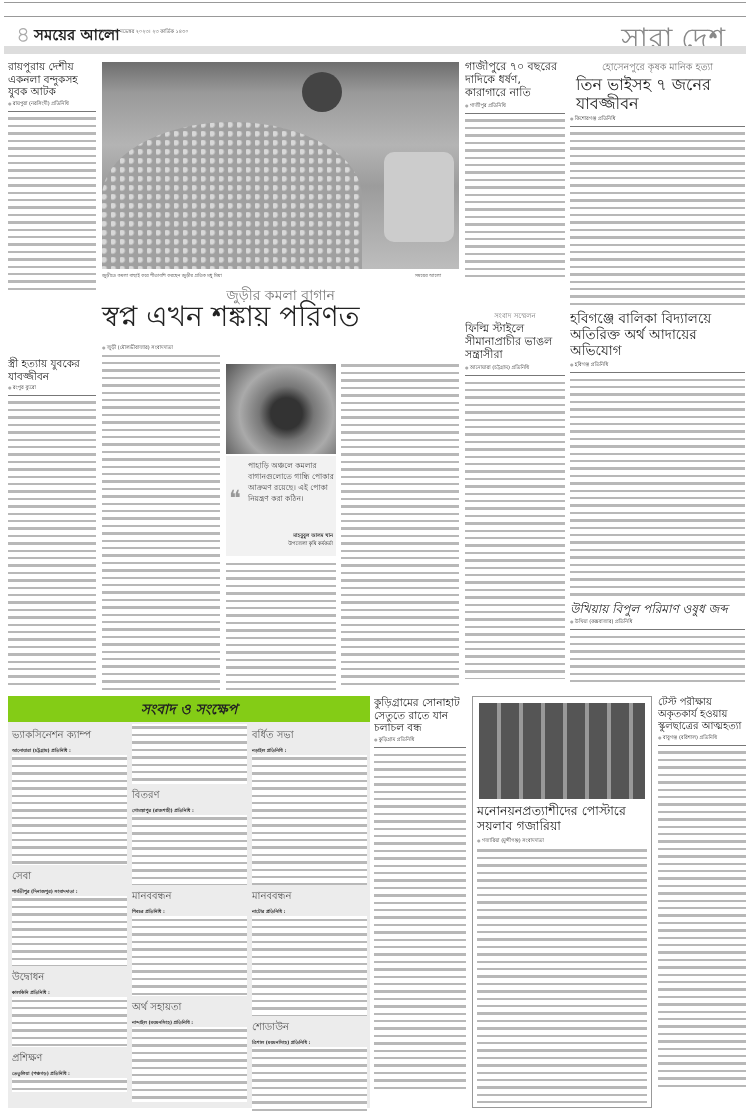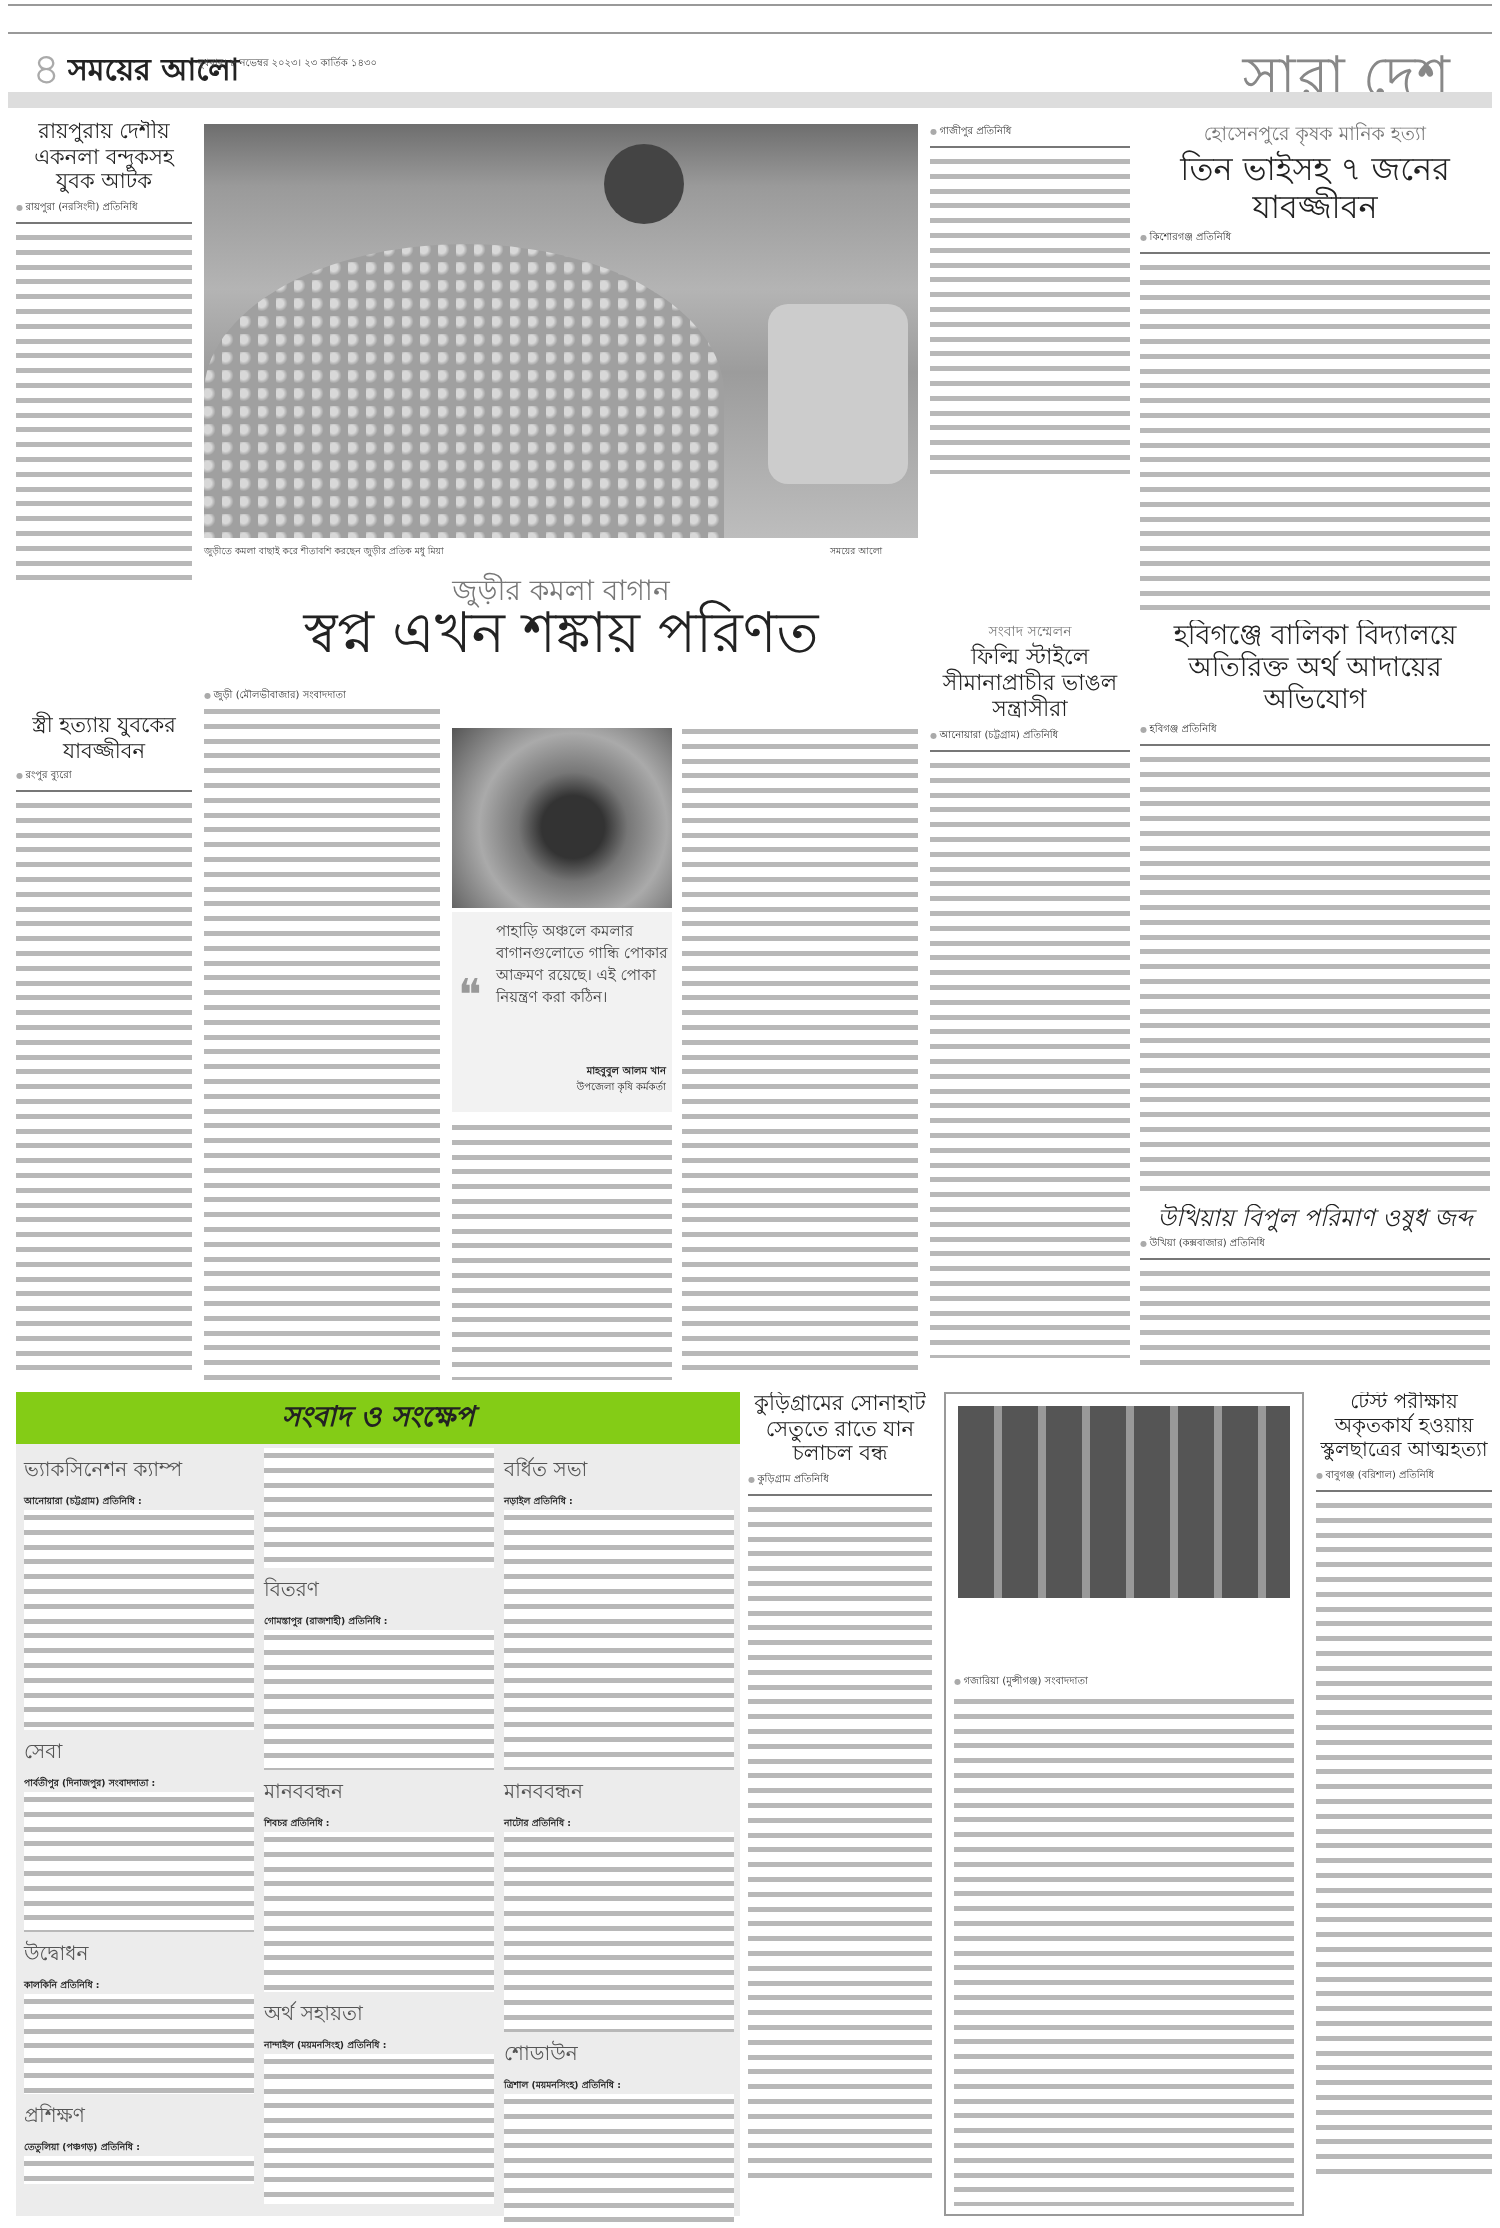--- a/index.html
+++ b/index.html
@@ -6,21 +6,21 @@
   body { width: 750px; height: 1114px; background: #fff; font-family: "DejaVu Sans", sans-serif; color: #222; position: relative; overflow: hidden; }
   .hr-top { position: absolute; left: 4px; right: 4px; top: 2px; height: 1px; background: #999; }
   .masthead { position: absolute; left: 4px; right: 4px; top: 16px; height: 30px; border-top: 1px solid #999; }
   .page-num { position: absolute; left: 12px; top: 0; font-size: 22px; color: #aaa; font-family: "DejaVu Serif", serif; }
   .paper-name { position: absolute; left: 30px; top: 6px; font-size: 15px; font-weight: bold; color: #222; }
   .dateline { position: absolute; left: 95px; top: 11px; font-size: 5px; color: #444; }
   .section-name { position: absolute; right: 20px; top: 0px; font-size: 28px; color: #888; font-family: Liberation Serif, serif; letter-spacing: 1px; }
   .grey-band { position: absolute; left: 4px; right: 4px; top: 46px; height: 8px; background: #ddd; }
 
   .col { position: absolute; overflow: hidden; }
-  .head { text-align: center; color: #222; line-height: 1.2; }
+  .head { color: #222; line-height: 1.2; }
   .byline { font-size: 5px; color: #333; padding: 2px 0 3px 0; border-bottom: 1px solid #777; margin-bottom: 3px; }
   .byline::before { content: "● "; color: #aaa; font-size: 4px; }
   .body-text { font-size: 4.6px; line-height: 7.4px; color: #555; text-align: justify; }
   .lines { height: 100%; background: repeating-linear-gradient(#fff 0px, #fff 2.5px, #b8b8b8 2.5px, #b8b8b8 5px, #fff 5px, #fff 7.4px); }
   .photo { position: absolute; background: #888; overflow: hidden; }
   .caption { font-size: 4.6px; color: #444; }
   .subhead { color: #777; text-align: center; }
 
   .bottom-box { position: absolute; left: 8px; top: 696px; width: 362px; height: 412px; background: #ececec; }
   .box-title-bar { height: 26px; background: #84cc16; text-align: center; font-size: 14px; font-weight: bold; line-height: 26px; font-style: italic; color: #222; }
@@ -68,20 +68,21 @@
 <div class="quote-box" style="left:226px; top:456px; width:110px; height:100px;">
   <div style="position:absolute; left:3px; top:30px; font-size:22px; color:#999;">❝</div>
   <div style="position:absolute; left:22px; top:4px; width:86px; font-size:7.5px; line-height:11px; color:#444;">পাহাড়ি অঞ্চলে কমলার বাগানগুলোতে গান্ধি পোকার আক্রমণ রয়েছে। এই পোকা নিয়ন্ত্রণ করা কঠিন।</div>
   <div style="position:absolute; right:3px; top:76px; font-size:5px; font-weight:bold;">মাহবুবুল আলম খান</div>
   <div style="position:absolute; right:3px; top:84px; font-size:5px;">উপজেলা কৃষি কর্মকর্তা</div>
 </div>
 <div class="col body-text lines" style="left:226px; top:560px; width:110px; height:130px;"></div>
 <div class="col body-text lines" style="left:341px; top:362px; width:118px; height:328px;"></div>
 
 <div class="col" style="left:465px; top:60px; width:100px; height:245px;">
+  <div class="head" style="font-size:11px;">গাজীপুরে ৭০ বছরের দাদিকে ধর্ষণ, কারাগারে নাতি</div>
   <div class="byline">গাজীপুর প্রতিনিধি</div>
   <div class="body-text lines" style="height:160px;"></div>
 </div>
 
 <div class="col" style="left:570px; top:60px; width:175px; height:245px;">
   <div class="subhead" style="font-size:9.5px;">হোসেনপুরে কৃষক মানিক হত্যা</div>
   <div class="head" style="font-size:16px; margin:0 6px;">তিন ভাইসহ ৭ জনের যাবজ্জীবন</div>
   <div class="byline">কিশোরগঞ্জ প্রতিনিধি</div>
   <div class="body-text lines" style="height:180px;"></div>
 </div>
@@ -147,20 +148,21 @@
 </div>
 
 <div class="col" style="left:374px; top:696px; width:92px; height:412px;">
   <div class="head" style="font-size:10.5px;">কুড়িগ্রামের সোনাহাট সেতুতে রাতে যান চলাচল বন্ধ</div>
   <div class="byline">কুড়িগ্রাম প্রতিনিধি</div>
   <div class="body-text lines" style="height:340px;"></div>
 </div>
 
 <div style="position:absolute; left:472px; top:696px; width:180px; height:412px; border:1px solid #999;">
   <div class="photo" style="left:6px; top:6px; width:166px; height:96px; background: repeating-linear-gradient(90deg,#555 0 18px,#999 18px 22px), #777;"></div>
+  <div class="head" style="position:absolute; left:4px; top:106px; width:170px; font-size:12.5px;">মনোনয়নপ্রত্যাশীদের পোস্টারে সয়লাব গজারিয়া</div>
   <div class="byline" style="position:absolute; left:4px; top:138px; width:170px;">গজারিয়া (মুন্সীগঞ্জ) সংবাদদাতা</div>
   <div class="body-text lines" style="position:absolute; left:4px; top:150px; width:170px; height:256px;"></div>
 </div>
 
 <div class="col" style="left:658px; top:696px; width:88px; height:412px;">
   <div class="head" style="font-size:10px;">টেস্ট পরীক্ষায় অকৃতকার্য হওয়ায় স্কুলছাত্রের আত্মহত্যা</div>
   <div class="byline">বাবুগঞ্জ (বরিশাল) প্রতিনিধি</div>
   <div class="body-text lines" style="height:340px;"></div>
 </div>
 

